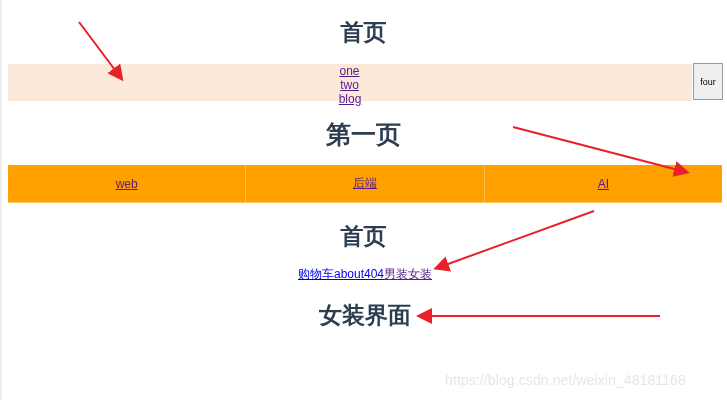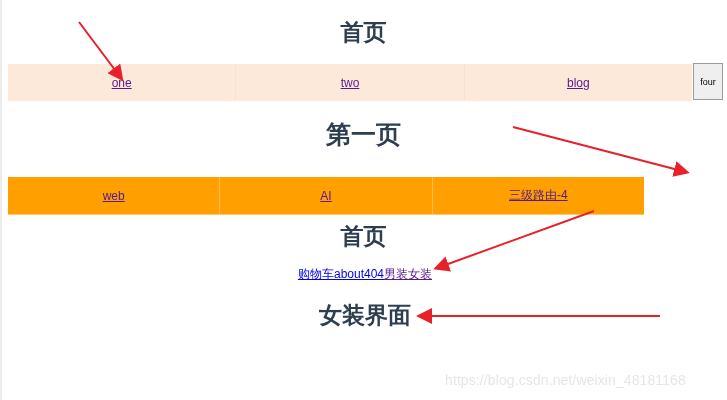--- a/index.html
+++ b/index.html
@@ -1,29 +1,29 @@
 <!DOCTYPE html>
 <html><head>
 <meta charset="utf-8">
 <style>
   html, body { margin:0; padding:0; }
   body { width:727px; height:400px; background:#fff; position:relative; overflow:hidden;
          font-family: "Liberation Sans", "DejaVu Sans", sans-serif; }
   .leftline { position:absolute; left:0; top:0; width:2px; height:400px; background:#ececec; }
   h1 { margin:0; text-align:center; color:#2c3e50; font-weight:bold; font-family:"DejaVu Sans", sans-serif; }
   .h-home1 { position:absolute; top:16px; left:0; width:727px; font-size:23px; line-height:32px; }
-  .nav1 { position:absolute; top:64px; left:8px; width:684px; height:37px; background:#fde9d9; display:flex; }
+  .nav1 { position:absolute; top:64px; left:8px; width:684px; height:37px; background:#fde9d9; display:flex;flex-direction:column; }
   .nav1 .cell { flex:1; display:flex; align-items:center; justify-content:center; border-right:1px solid #fbe0cc; }
   .nav1 .cell:last-child { border-right:none; }
   a { color:#551a8b; text-decoration:underline; font-size:12px; }
   .four-btn { position:absolute; top:63px; left:693px; width:28px; height:37px; background:#efefef;
               border:1px solid #9a9a9a; font-size:9px; color:#000; display:flex; align-items:center; justify-content:center;
               box-sizing:border-box; padding:14px; }
   .h-first { position:absolute; top:119px; left:0; width:727px; font-size:25px; line-height:32px; }
-  .nav2 { position:absolute; top:165px; left:8px; width:636px; height:37px; background:#ff9f00; display:flex; border-bottom:1px solid #ffc76b;margin-top:12px; }
+  .nav2 { position:absolute; top:165px; left:8px; width:714px; height:37px; background:#ff9f00; display:flex; border-bottom:1px solid #ffc76b; }
   .nav2 .cell { flex:1; display:flex; align-items:center; justify-content:center; border-right:1px solid #ffbd55; }
   .nav2 .cell:last-child { border-right:none; }
   .h-home2 { position:absolute; top:220px; left:0; width:727px; font-size:23px; line-height:32px; }
   .links { position:absolute; top:266px; left:0; width:730px; text-align:center; font-size:12px; }
   .links a { font-size:12px; }
   .links a.blue { color:#0000ee; }
   .h-nz { position:absolute; top:299px; left:0; width:730px; font-size:23px; line-height:32px; }
   .watermark { position:absolute; top:372px; left:445px; font-size:14px; color:#e6e6e6; letter-spacing:0.1px; }
   svg.arrows { position:absolute; left:0; top:0; }
 </style>
@@ -47,24 +47,24 @@
 </nav>
 <button class="four-btn">four</button>
 
 <h1 class="h-first">第一页</h1>
 
 <nav class="nav2">
   <div class="cell">
     <a href="#">web</a>
   </div>
   <div class="cell">
-    <a href="#">AI</a>
+    <a href="#">后端</a>
   </div>
   <div class="cell">
-    <a href="#">三级路由-4</a>
+    <a href="#">AI</a>
   </div>
 </nav>
 
 <h1 class="h-home2">首页</h1>
 
 <div class="links"><a href="#" class="blue">购物车</a><a href="#" class="blue">about</a><a href="#" class="blue">404</a><a href="#">男装</a><a href="#">女装</a></div>
 
 <h1 class="h-nz">女装界面</h1>
 
 <div class="watermark">https://blog.csdn.net/weixin_48181168</div>

